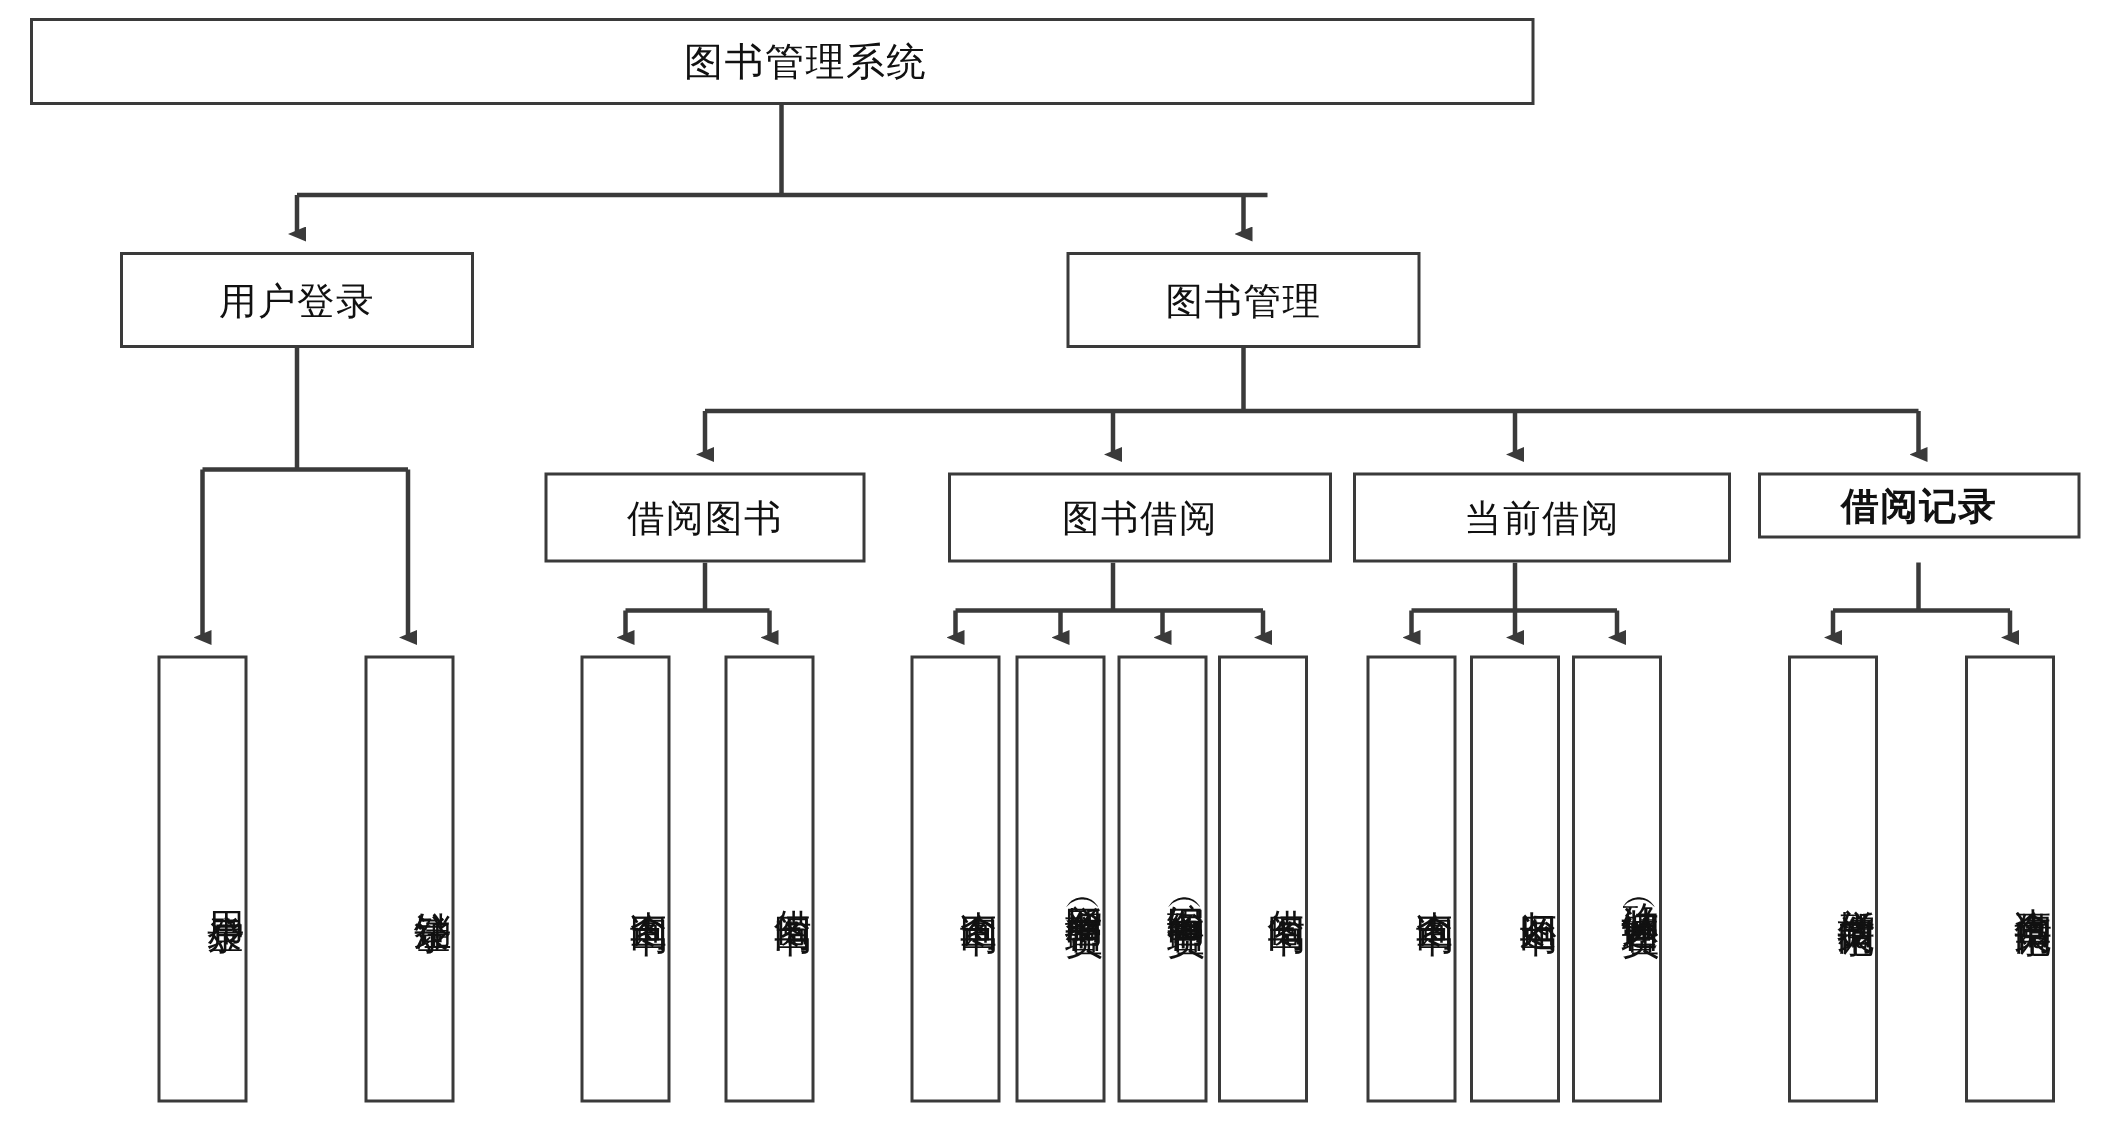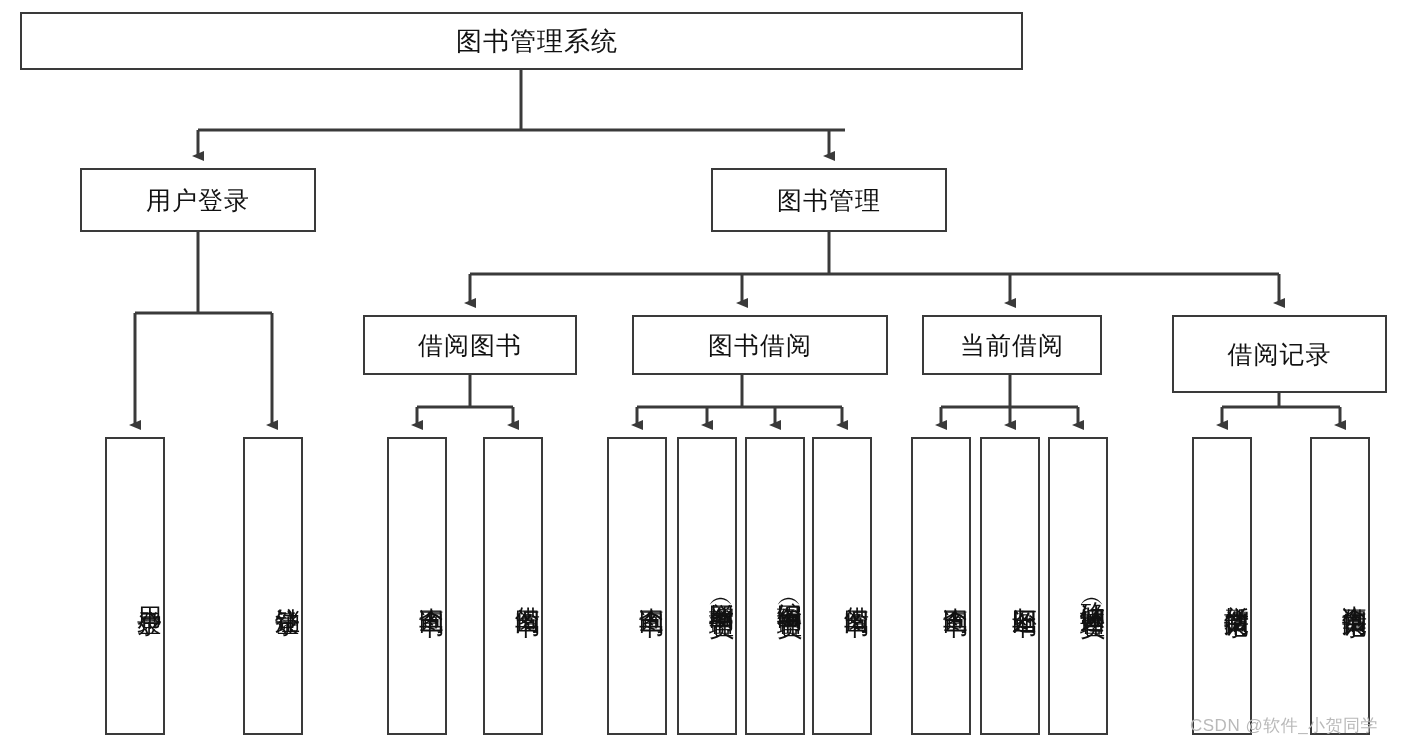--- a/index.html
+++ b/index.html
@@ -99,36 +99,35 @@
     </g>
   </svg>
 
   <div class="node h root" style="left:20px;top:12px;width:1003px;height:58px;">图书管理系统</div>
 
   <div class="node h" style="left:80px;top:168px;width:236px;height:64px;">用户登录</div>
   <div class="node h" style="left:711px;top:168px;width:236px;height:64px;text-align:right;">图书管理</div>
 
   <div class="node h" style="left:363px;top:315px;width:214px;height:60px;">借阅图书</div>
   <div class="node h" style="left:632px;top:315px;width:256px;height:60px;">图书借阅</div>
-  <div class="node h" style="left:902px;top:315px;width:180px;height:60px;margin-left:20px;">当前借阅</div>
-  <div class="node h" style="left:1172px;top:315px;width:215px;height:78px;">借阅记录</div>
+  <div class="node h" style="left:902px;top:315px;width:252px;height:60px;">当前借阅</div>
+  <div class="node h" style="left:1172px;top:315px;width:215px;height:44px;font-weight:bold;">借阅记录</div>
 
   <div class="node v" style="left:105px;top:437px;width:60px;height:298px;">用户登录</div>
   <div class="node v" style="left:243px;top:437px;width:60px;height:298px;">注销登录</div>
 
   <div class="node v" style="left:387px;top:437px;width:60px;height:298px;">查询图书</div>
   <div class="node v" style="left:483px;top:437px;width:60px;height:298px;">借阅图书</div>
 
   <div class="node v" style="left:607px;top:437px;width:60px;height:298px;">查询图书</div>
   <div class="node v" style="left:677px;top:437px;width:60px;height:298px;">新增图书（管理员）</div>
   <div class="node v" style="left:745px;top:437px;width:60px;height:298px;">编辑图书（管理员）</div>
   <div class="node v" style="left:812px;top:437px;width:60px;height:298px;">借阅图书</div>
 
   <div class="node v" style="left:911px;top:437px;width:60px;height:298px;">查询图书</div>
   <div class="node v" style="left:980px;top:437px;width:60px;height:298px;">归还图书</div>
   <div class="node v" style="left:1048px;top:437px;width:60px;height:298px;">确认归还（管理员）</div>
 
   <div class="node v" style="left:1192px;top:437px;width:60px;height:298px;">新增借阅记录</div>
   <div class="node v" style="left:1310px;top:437px;width:60px;height:298px;">查询借阅记录</div>
 
-  <div class="watermark">CSDN @软件_小贺同学</div>
 
 </div>
 
 </body></html>

